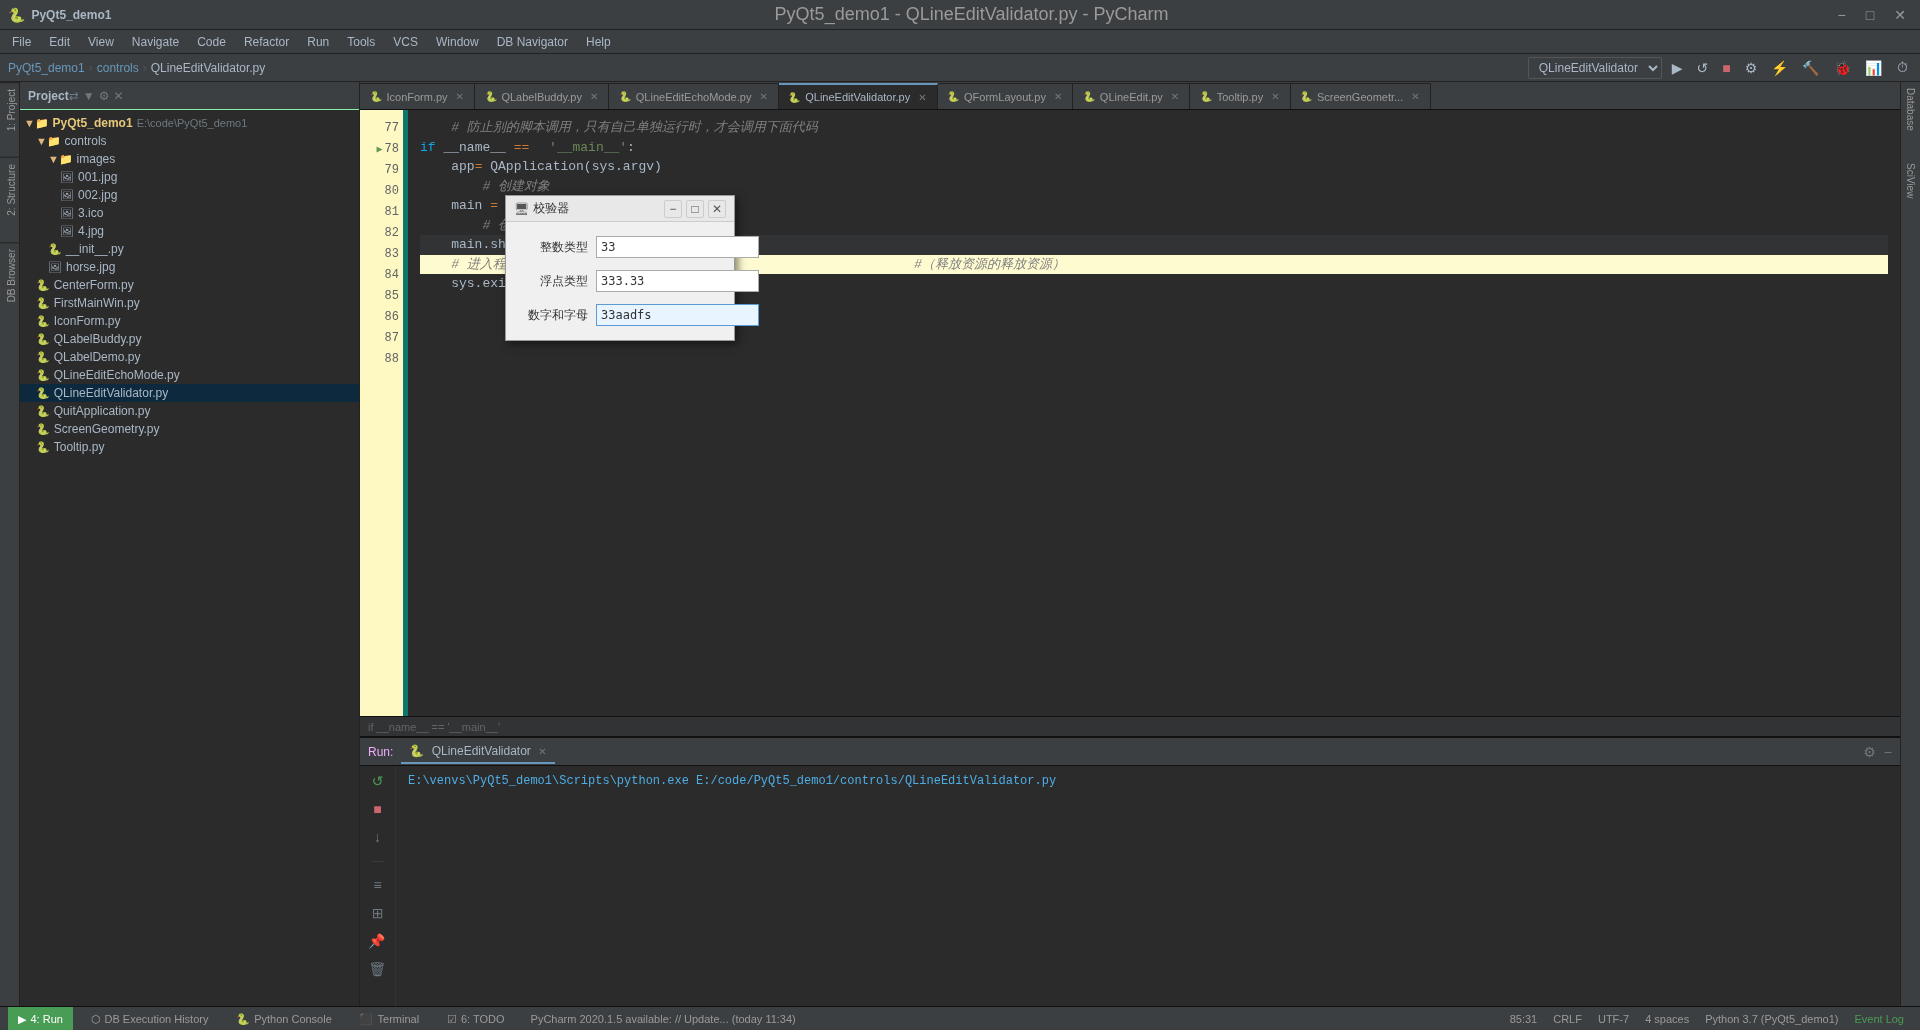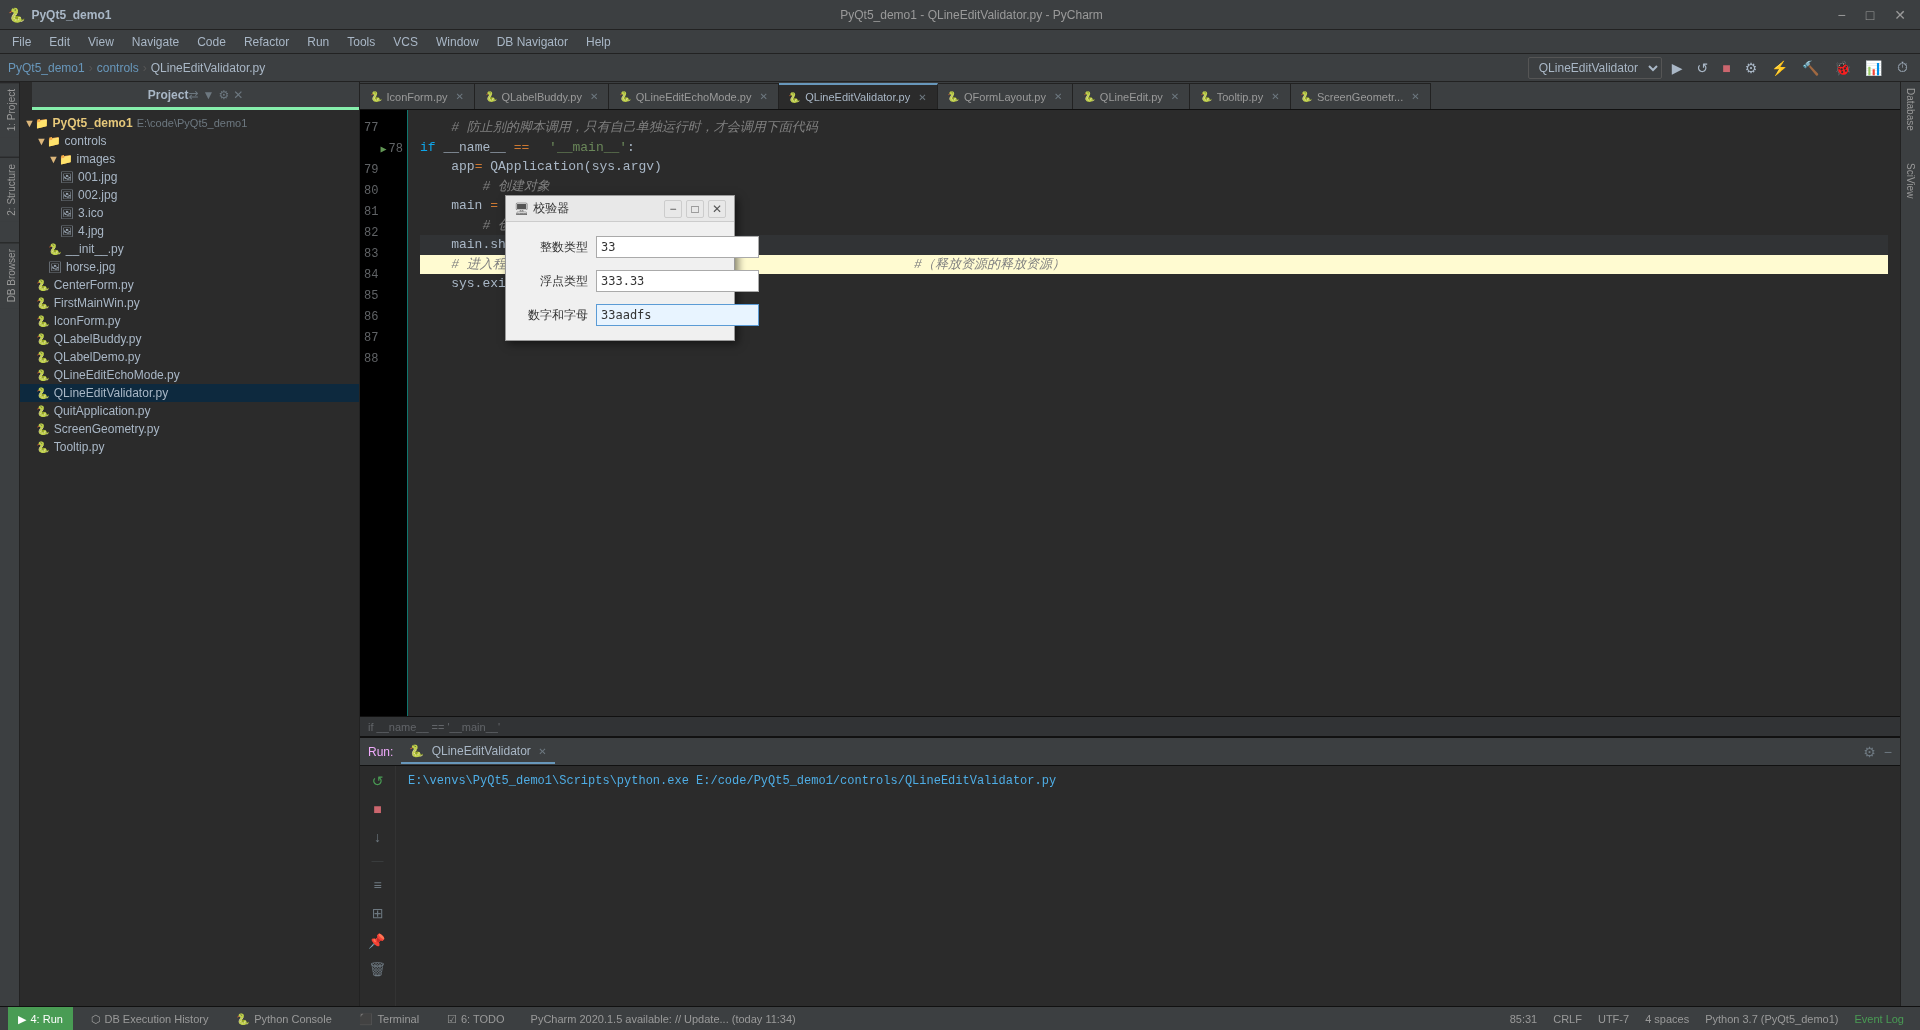--- a/index.html
+++ b/index.html
@@ -1,38 +1,38 @@
 <!DOCTYPE html>
 <html><head>
   <meta charset="utf-8">
   <style>
     * { margin: 0; padding: 0; box-sizing: border-box; }
     body { font-family: 'Segoe UI', Arial, sans-serif; font-size: 12px; background: #2b2b2b; color: #a9b7c6; width: 1920px; height: 1030px; overflow: hidden; }
 
     
     #title-bar { background: #3c3f41; height: 30px; display: flex; align-items: center; justify-content: space-between; padding: 0 8px; border-bottom: 1px solid #222; }
-    #title-bar .title-text { color: #9a9a9a; font-size: 12px; flex: 1; text-align: center; }
+    #title-bar .title-text { color: #9a9a9a; font-size: 18px; flex: 1; text-align: center; }
     #title-bar .window-controls { display: flex; gap: 8px; }
     #title-bar .win-btn { color: #9a9a9a; cursor: pointer; font-size: 14px; padding: 0 6px; }
 
     
     #menu-bar { background: #3c3f41; height: 24px; display: flex; align-items: center; padding: 0 4px; border-bottom: 1px solid #222; gap: 2px; }
     .menu-item { color: #a9b7c6; padding: 2px 8px; cursor: pointer; font-size: 12px; border-radius: 2px; }
 
     
     #breadcrumb-bar { background: #3c3f41; height: 28px; display: flex; align-items: center; padding: 0 8px; border-bottom: 1px solid #222; gap: 4px; }
     .breadcrumb-item { color: #6897bb; font-size: 12px; cursor: pointer; }
     .breadcrumb-sep { color: #555; }
     .breadcrumb-file { color: #a9b7c6; font-size: 12px; }
     .toolbar-btn { color: #a9b7c6; font-size: 14px; cursor: pointer; padding: 2px 4px; border-radius: 2px; }
     .validator-select { background: #3c3f41; border: 1px solid #555; color: #a9b7c6; font-size: 12px; padding: 2px 6px; border-radius: 2px; cursor: pointer; }
 
     
     #file-tree-panel { width: 340px; background: #2b2b2b; border-right: 1px solid #222; display: flex; flex-direction: column; }
-    #file-tree-header { background: #3c3f41; height: 28px; display: flex; align-items: center; padding: 0 8px; justify-content: center; border-bottom: 3px solid #86efac; margin-left: 12px; }
+    #file-tree-header { background: #3c3f41; height: 28px; display: flex; align-items: center; padding: 0 8px; justify-content: flex-start; border-bottom: 1px solid #86efac; }
     .panel-title { color: #a9b7c6; font-size: 12px; font-weight: bold; }
     .panel-tools { display: flex; gap: 4px; }
     .panel-tool-btn { color: #6d7880; font-size: 12px; cursor: pointer; }
     #file-tree { flex: 1; overflow-y: auto; padding: 4px 0; }
     .tree-item { display: flex; align-items: center; padding: 2px 0; cursor: pointer; font-size: 12px; white-space: nowrap; }
     .tree-item.selected { background: #0d293e; }
     .tree-indent-1 { padding-left: 16px; }
     .tree-indent-2 { padding-left: 28px; }
     .tree-indent-3 { padding-left: 40px; }
     .tree-icon { margin-right: 4px; font-size: 11px; }
@@ -292,21 +292,21 @@
       </div>
       <div class="tab">
         <span class="tab-icon">🐍</span>
         <span>ScreenGeometr...</span>
         <span class="tab-close">✕</span>
       </div>
     </div>
 
     <div id="code-editor" style="flex:1;display:flex;font-family:Consolas,'Courier New',monospace;font-size:13px;overflow:hidden;">
 
-      <div id="line-numbers" style="width:48px;background:#000000;color:#606366;padding:8px 4px;line-height:21px;font-size:12px;border-right:1px solid #0f766e;user-select:none;text-align:left;">
+      <div id="line-numbers" style="width:48px;background:#fef9c3;color:#606366;padding:8px 4px;line-height:21px;font-size:12px;border-right:5px solid #0f766e;user-select:none;text-align:right;">
         <div>77</div>
         <div style="display:flex;align-items:center;justify-content:flex-end;gap:2px;">
           <span style="color:#629755;font-size:10px;">▶</span>
           <span>78</span>
         </div>
         <div>79</div>
         <div>80</div>
         <div>81</div>
         <div>82</div>
         <div>83</div>

